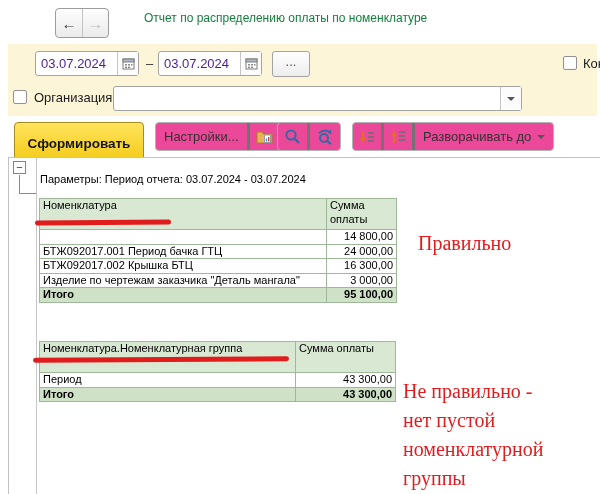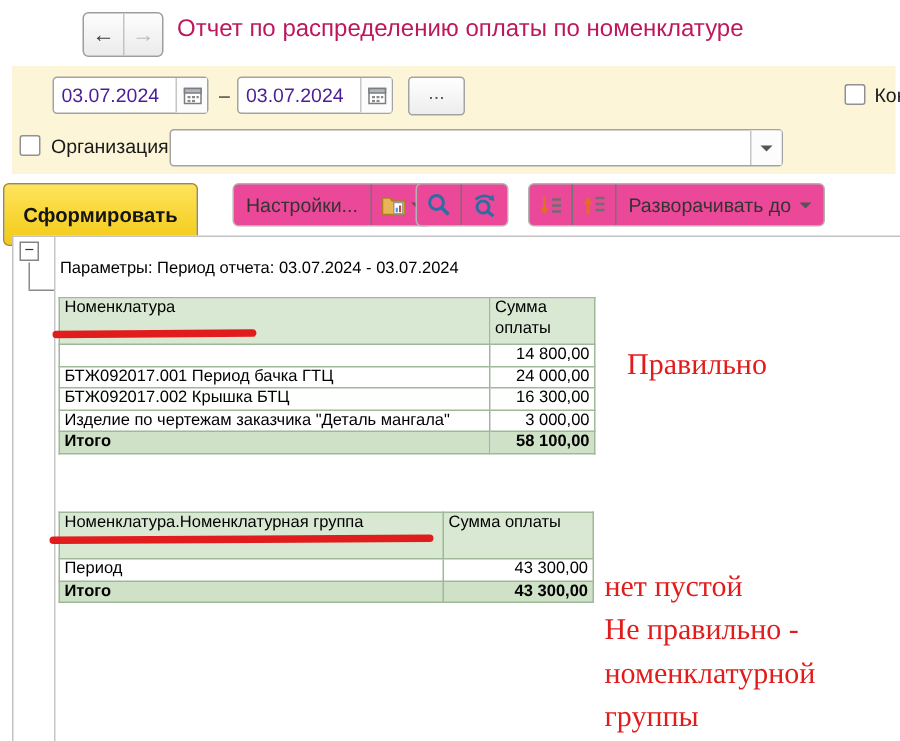--- a/index.html
+++ b/index.html
@@ -16,21 +16,21 @@
   .navgroup {
     position: absolute; left: 55px; top: 8px;
     display: flex; border: 1px solid #9d9d9d; border-radius: 4px;
     background: linear-gradient(#fdfdfd, #ebebeb); overflow: hidden;
   }
   .navbtn {
     width: 26px; height: 28px; display: flex; align-items: center; justify-content: center;
     font-size: 15px; color: #3a3a3a; cursor: default;
   }
   .navbtn.disabled { color: #bcbcbc; border-left: 1px solid #c3c3c3; }
-  .title { position: absolute; left: 118px; top: 11px; font-size: 16px; color: #be185d; white-space: nowrap; }
+  .title { position: absolute; left: 144px; top: 11px; font-size: 12px; color: #15803d; white-space: nowrap; }
 
   
   .filter-panel {
     position: absolute; left: 8px; top: 44px; width: 589px; height: 72px;
     background: var(--panel-yellow, #fdf5d8);
   }
   .input-group {
     position: absolute; display: flex; align-items: stretch;
     background: #fff; border: 1px solid #a3a3a3; border-radius: 3px; height: 25px;
   }
@@ -61,38 +61,38 @@
   .cb-org { left: 13px; top: 90px; }
   .org-label { position: absolute; left: 34px; top: 90px; font-size: 13px; }
   .org-input { left: 113px; top: 86px; width: 409px; }
   .caret {
     width: 0; height: 0; border: 4px solid transparent; border-top-color: #555;
     margin-top: 4px;
   }
 
   
   .generate-btn {
-    position: absolute; left: 2px; top: 122px; width: 130px; height: 42px;
+    position: absolute; left: 14px; top: 122px; width: 130px; height: 42px;
     background: linear-gradient(var(--btn-yellow-top, #ffe35c), var(--btn-yellow-bottom, #f3ca15));
     border: 1px solid #a68d1d; border-radius: 4px;
     font-size: 13.5px; font-weight: bold; color: #151515;
     display: flex; align-items: center; justify-content: center;
   }
   .tool-group {
     position: absolute; top: 122px; height: 29px; display: flex; align-items: stretch;
     background: #ec4899; border: 1px solid #b3b3b3; border-radius: 4px;
   }
   .tg-settings { left: 155px; }
   .tg-search { left: 277px; }
   .tg-sort { left: 352px; }
   .tool-seg {
     display: flex; align-items: center; justify-content: center;
     padding: 0 8px; font-size: 13px; color: #333; white-space: nowrap;
   }
-  .tool-seg + .tool-seg { border-left: 1px solid #737373; }
+  .tool-seg + .tool-seg { border-left: 3px solid #737373; }
   .tool-seg.icon-seg { padding: 0 6px; gap: 3px; }
 
   
   .report {
     position: absolute; left: 8px; top: 157px; width: 592px; height: 337px;
     border-top: 1px solid #c3c3c3; border-left: 1px solid #c3c3c3; background: #fff;
   }
   .gutter-line { position: absolute; left: 27px; top: 0; bottom: 0; width: 1px; background: #c7c7c7; }
   .minus-box {
     position: absolute; left: 4px; top: 3px; width: 13px; height: 13px;
@@ -274,21 +274,21 @@
     <tr>
       <td>БТЖ092017.002 Крышка БТЦ</td>
       <td class="num">16 300,00</td>
     </tr>
     <tr>
       <td>Изделие по чертежам заказчика "Деталь мангала"</td>
       <td class="num">3 000,00</td>
     </tr>
     <tr class="total">
       <td>Итого</td>
-      <td class="num">58 100,00</td>
+      <td class="num">95 100,00</td>
     </tr>
   </tbody>
     </table>
 
   <table class="rep t2">
     <colgroup>
         <col style="width:256px">
         <col style="width:100px">
       </colgroup>
     <tbody>
@@ -305,17 +305,17 @@
       <td class="num">43 300,00</td>
     </tr>
   </tbody>
     </table>
 </div>
 
 <div class="marker underline1"></div>
 <div class="marker underline2"></div>
 <div class="annot annot-correct">Правильно</div>
 <div class="annot annot-incorrect">
+  <div>Не правильно -</div>
   <div>нет пустой</div>
-  <div>Не правильно -</div>
   <div>номенклатурной</div>
   <div>группы</div>
 </div>
 
 </body></html>

